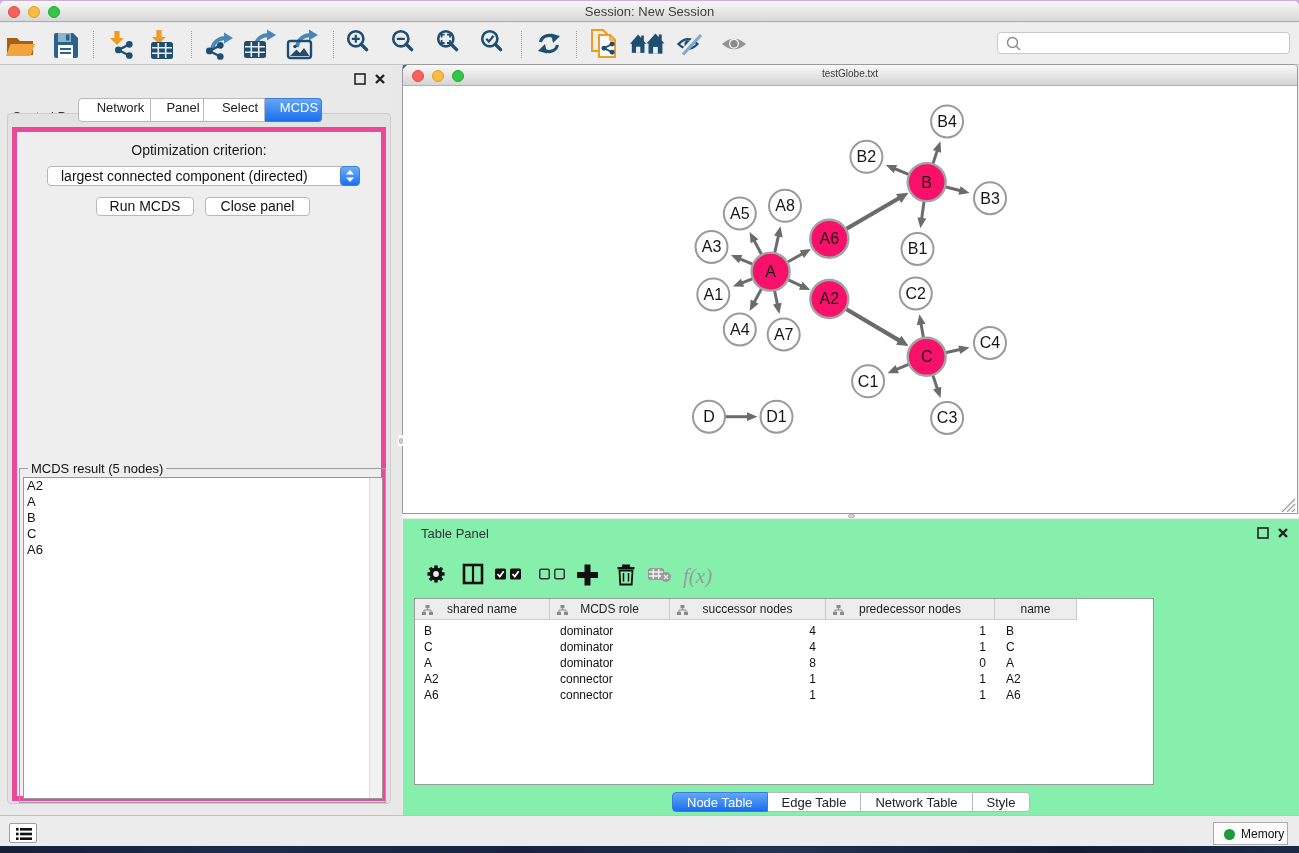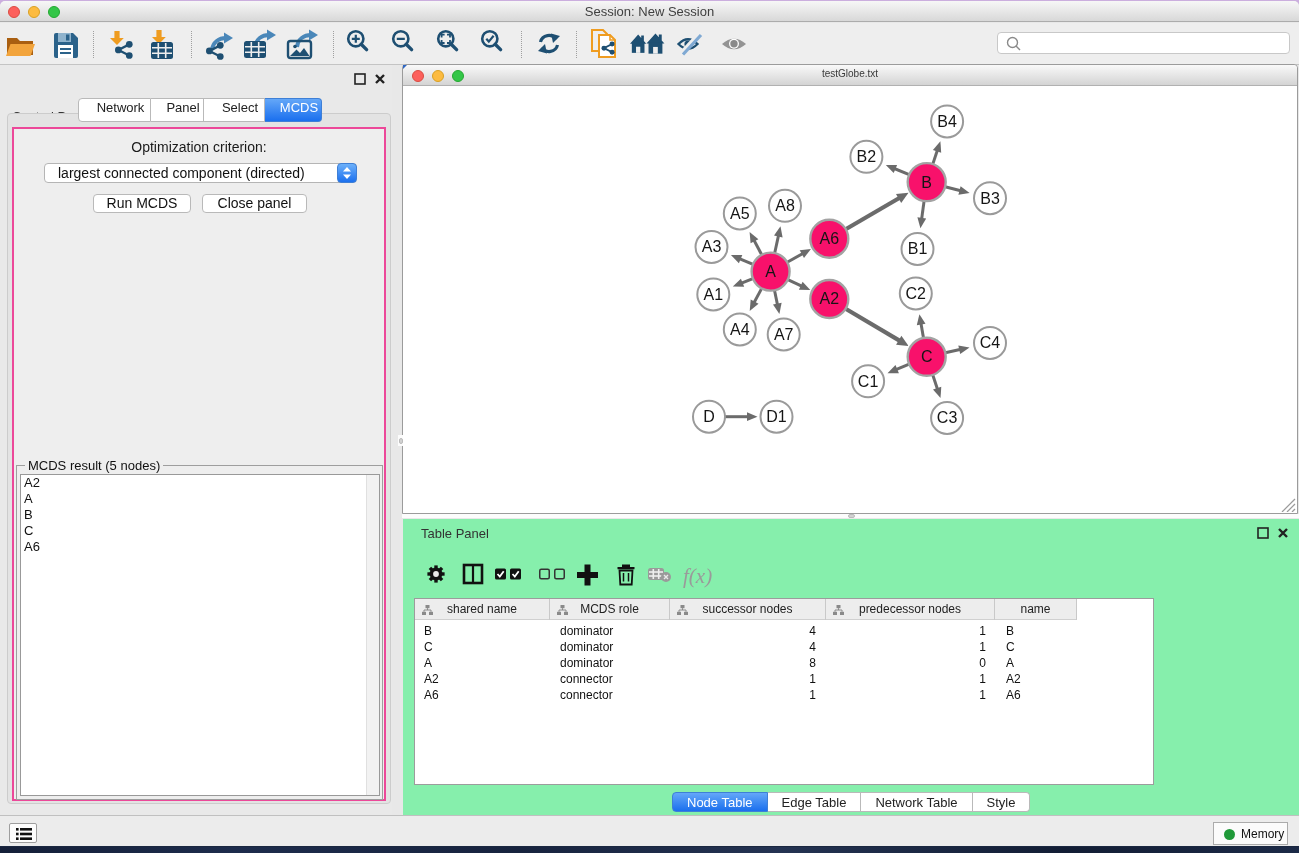--- a/index.html
+++ b/index.html
@@ -36,21 +36,21 @@
 #cptabs .seg { background:#fff; border:1px solid #b9b9b9; border-left:none; height:24px;
   line-height:18px; text-align:center;padding-left:12px; }
 #cptabs .seg:nth-child(1){width:73px;} #cptabs .seg:nth-child(2){width:53px;}
 #cptabs .seg:nth-child(3){width:61px;} #cptabs .seg:nth-child(4){width:57px;}
 #cptabs .seg:first-child { border-left:1px solid #b9b9b9; border-radius:4px 0 0 4px; }
 #cptabs .seg:last-child { border-radius:0 4px 4px 0; }
 #cptabs .sel { background:linear-gradient(#64a7f8,#1a6fee); color:#fff; border-color:#3e7fd6; }
 #cpouter { position:absolute; left:7px; top:48px; width:384px; height:691px; background:#e3e3e3;
   border:1px solid #cccccc; border-radius:4px; }
 #cpinner { position:absolute; left:4px; top:13px; width:374px; height:674px; background:#eeeeee;
-  border:2px solid #ec4899; }
+  border:5px solid #ec4899; }
 #optlbl { position:absolute; left:0; width:100%; top:10px; text-align:center; font-size:14px; color:#1a1a1a; }
 #dropdown { position:absolute; left:30px; top:34px; width:313px; height:20px; background:#fff;
   border:1px solid #b5b5b5; border-radius:4px; font-size:14px; color:#111; line-height:18px;
   padding-left:13px; }
 #ddbtn { position:absolute; right:-1px; top:-1px; width:20px; height:20px; border-radius:4px;
   background:linear-gradient(#6cb0fa,#1c70ee); border:1px solid #3e7fd6; }
 .btn { position:absolute; top:65px; height:19px; background:#fff; border:1px solid #b9b9b9;
   border-radius:4px; font-size:14px; color:#111; text-align:center; line-height:17px; }
 #btnrun { left:79px; width:98px; }
 #btnclose { left:188px; width:105px; }

